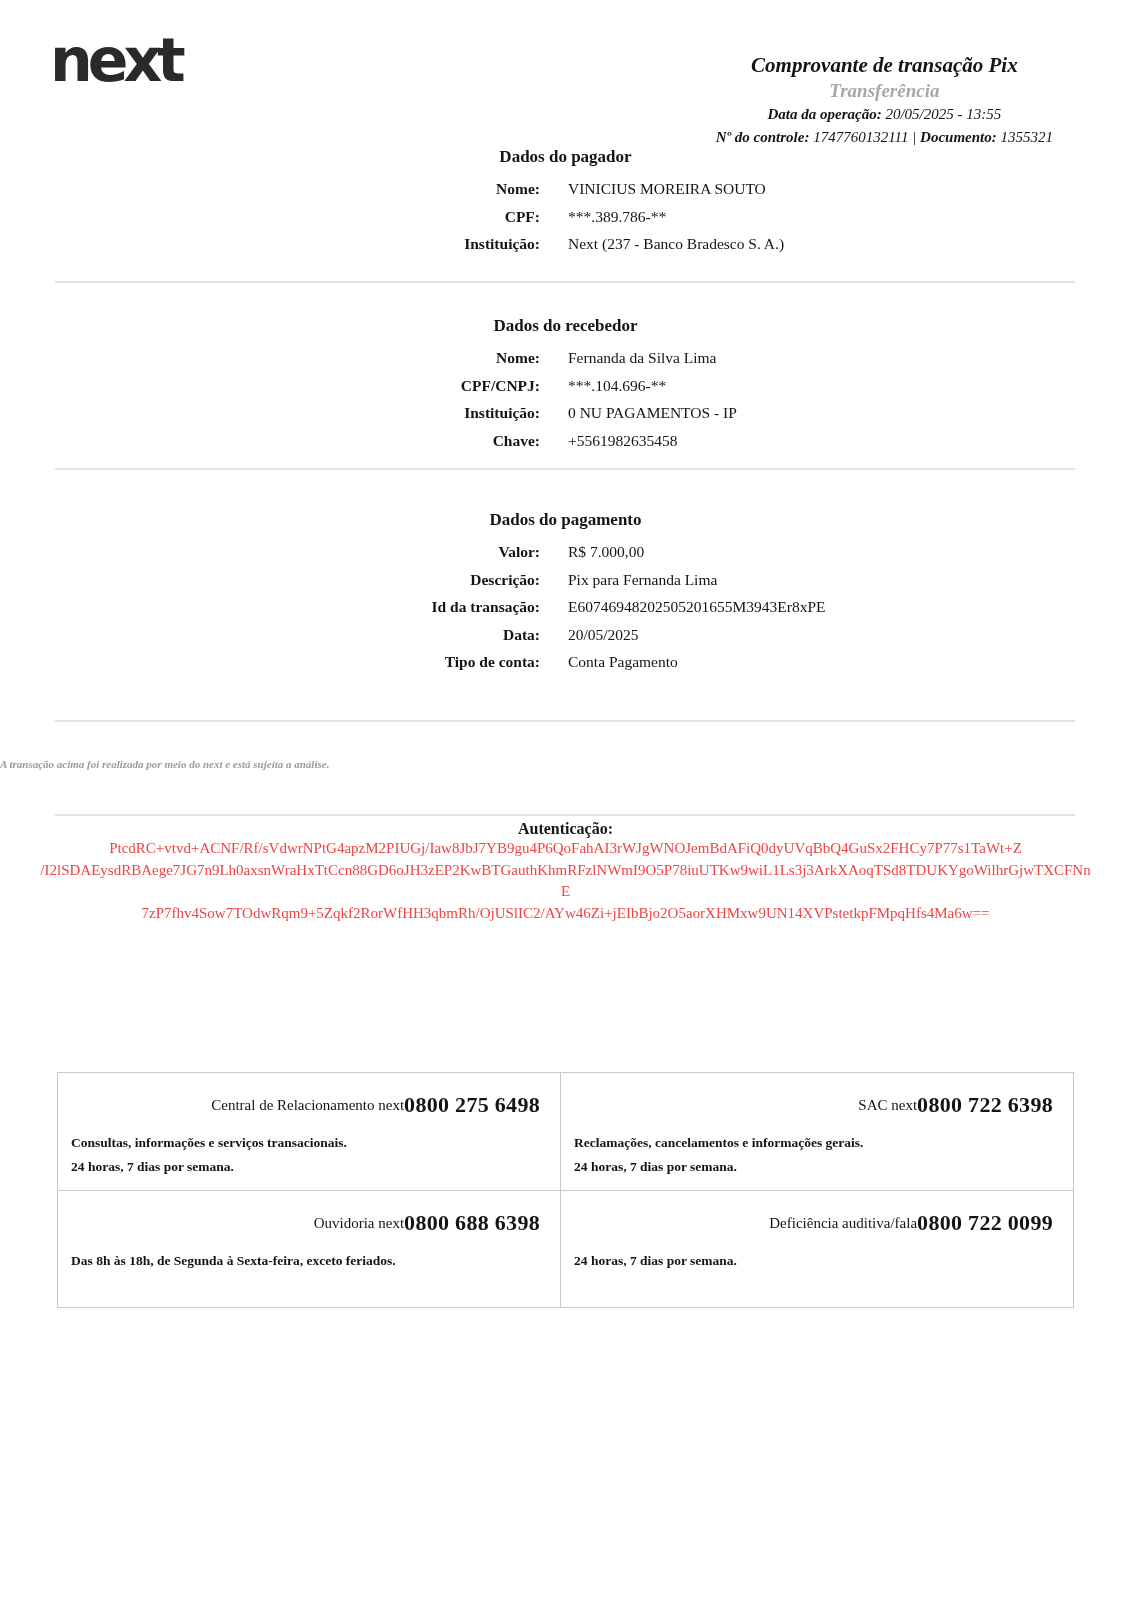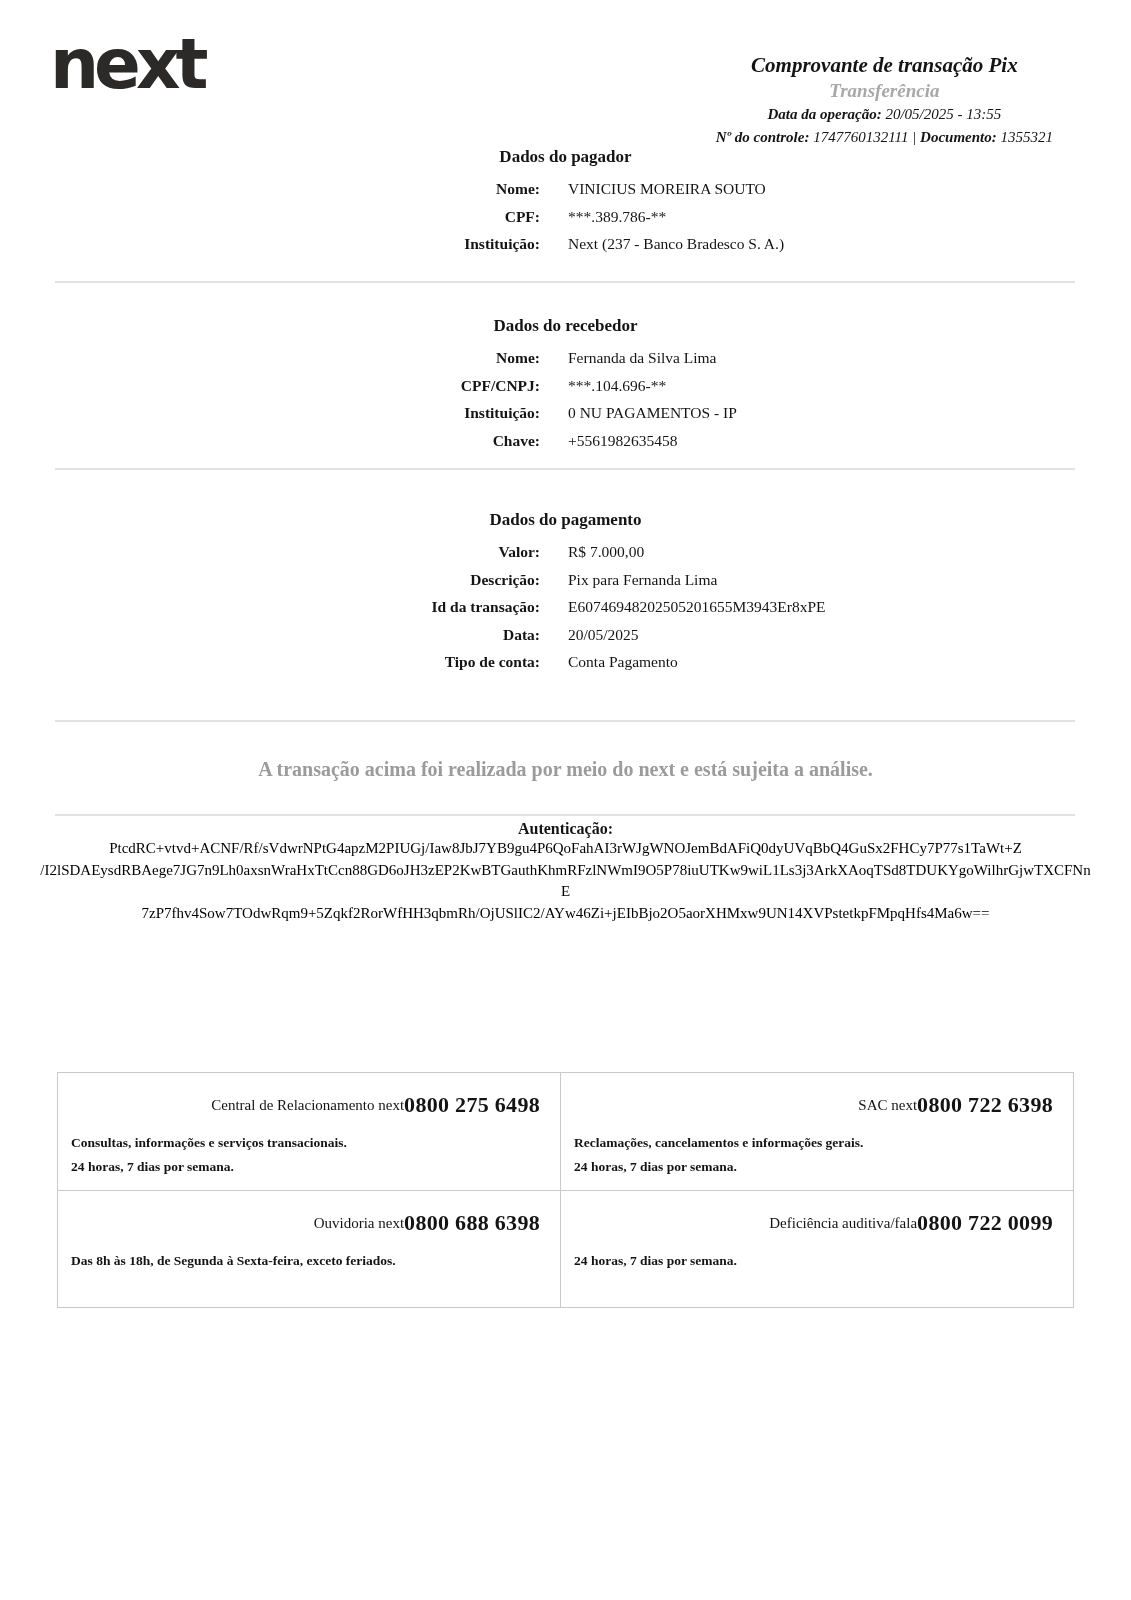--- a/index.html
+++ b/index.html
@@ -15,21 +15,21 @@
     margin: 0 auto;
   }
 
   
   .logo {
     position: absolute;
     top: 30px;
     left: 50px;
     font-family: "DejaVu Sans", "Liberation Sans", sans-serif;
     font-weight: 700;
-    font-size: 69px;
+    font-size: 60px;
     line-height: 1;
     letter-spacing: -5px;
     color: #2b2a28;
   }
 
   
   .header-meta {
     position: absolute;
     top: 52px;
     right: 78px;
@@ -77,36 +77,36 @@
   .divider-2 { top: 468px; }
   .divider-3 { top: 720px; }
   .divider-4 { top: 814px; }
 
   
   .notice {
     position: absolute;
     top: 758px;
     left: 0;
     width: 100%;
-    text-align: center;
-    font-size: 20px;
+    font-size: 11px;
     font-weight: bold;
     color: #9b9b9b;
+    font-style: italic;
   }
 
   
   .auth-block {
     position: absolute;
     top: 820px;
     left: 40px;
     width: 1051px;
     text-align: center;
   }
   .auth-title { font-size: 16px; font-weight: bold; color: #141414; }
-  .auth-line  { font-size: 15px; line-height: 21.5px; color: #000000; word-break: break-all; }
+  .auth-line  { font-size: 15px; line-height: 21.5px; color: #ef4444; word-break: break-all; }
 
   
   .contact-table {
     position: absolute;
     top: 1072px;
     left: 57px;
     width: 1017px;
     border: 1px solid #c9c9c9;
     display: grid;
     grid-template-columns: 503px 1fr;

